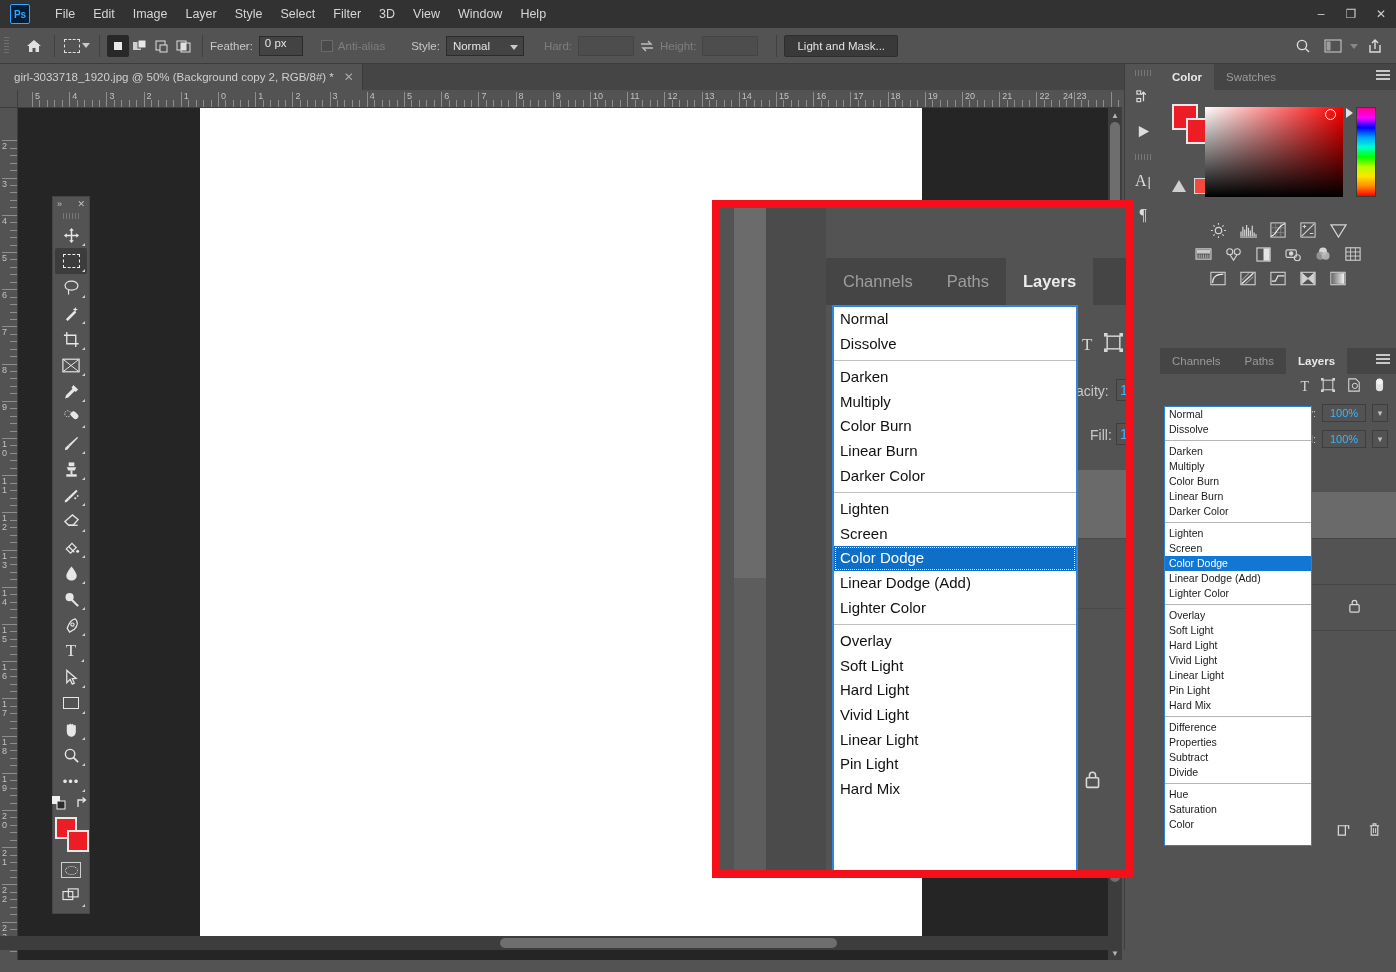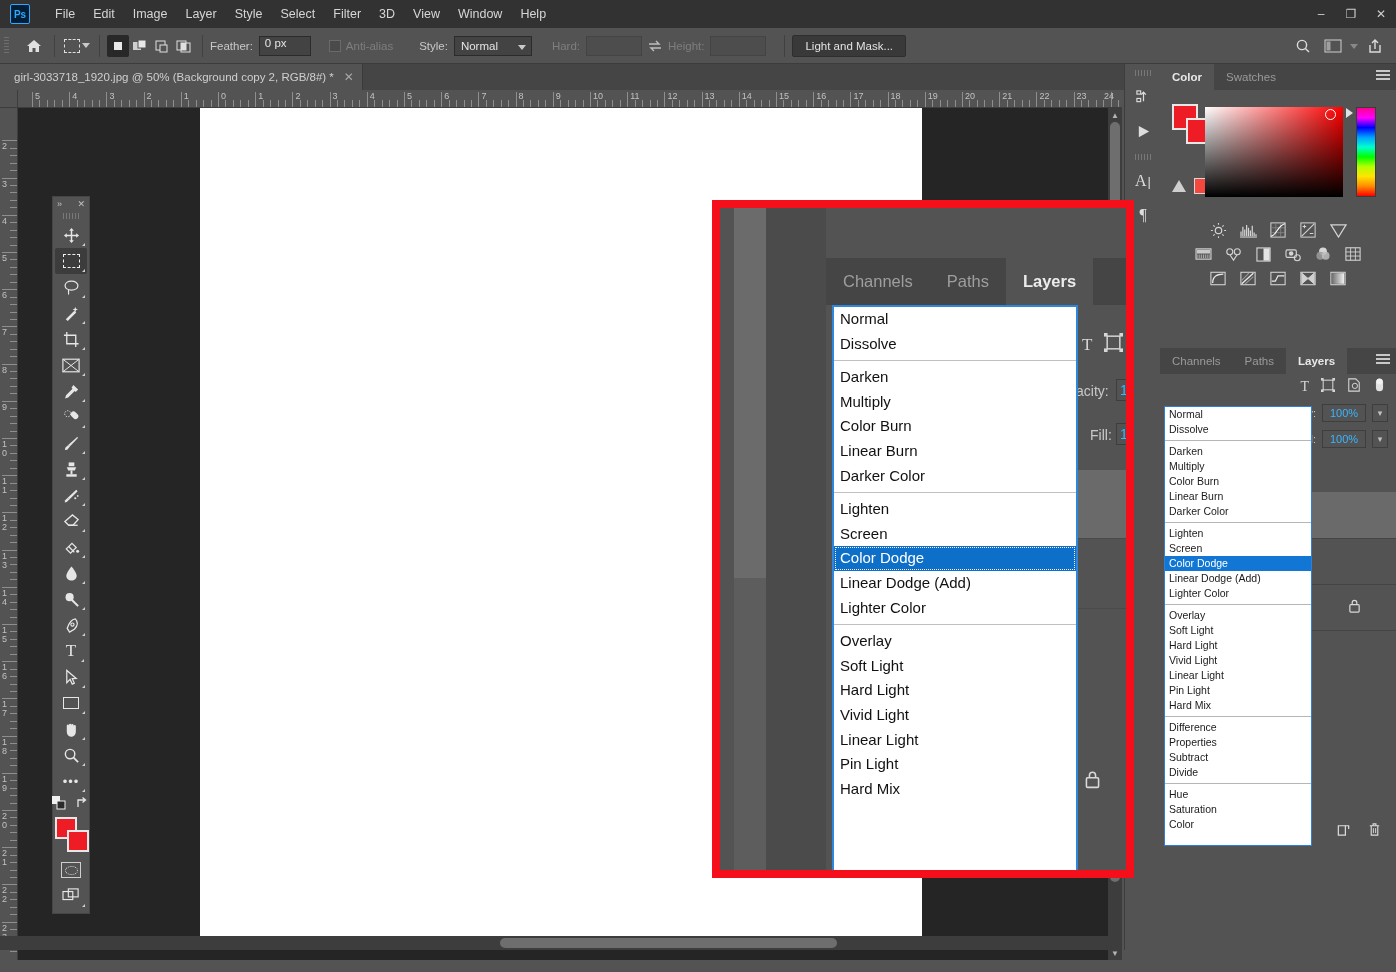--- a/index.html
+++ b/index.html
@@ -376,21 +376,21 @@
       <div class="mode-btn">
         <svg width="16" height="14" viewBox="0 0 16 14">
             <rect x="1" y="2" width="9" height="9" fill="none" stroke="#e0e0e0"></rect>
             <rect x="5" y="4" width="9" height="9" fill="none" stroke="#e0e0e0"></rect>
             <rect x="5" y="4" width="5" height="7" fill="#e0e0e0"></rect>
           </svg>
       </div>
     </div>
     <div class="opt-sep"></div>
     <div class="opt-label">Feather:</div>
-    <div class="opt-input" style="width:52px;">0 px</div>
+    <div class="opt-input" style="width:44px;">0 px</div>
     <div style="display:flex;align-items:center;margin-left:18px;">
       <div class="checkbox"></div>
       <div class="opt-label dim">Anti-alias</div>
     </div>
     <div style="margin-left:20px;display:flex;align-items:center;">
       <div class="opt-label">Style:</div>
       <div class="opt-select">
         <span>Normal</span>
         <span class="caret"></span>
       </div>
@@ -609,21 +609,21 @@
       <div class="rh-tick" style="left: 1033.28px;"></div>
       <div class="rh-tick" style="left: 1040.72px;"></div>
       <div class="rh-tick" style="left: 1048.16px;"></div>
       <div class="rh-tick major" style="left: 1055.6px;"></div>
       <div class="rh-num" style="left: 1055.6px;">23</div>
       <div class="rh-tick" style="left: 1063.04px;"></div>
       <div class="rh-tick" style="left: 1070.48px;"></div>
       <div class="rh-tick" style="left: 1077.92px;"></div>
       <div class="rh-tick" style="left: 1085.36px;"></div>
       <div class="rh-tick major" style="left: 1092.8px;"></div>
-      <div class="rh-num" style="left: 1083px;">24</div>
+      <div class="rh-num" style="left: 1042px;">24</div>
       <div class="rh-tick" style="left: 1100.24px;"></div>
     </div>
   <div class="ruler-v" id="rulerV">
       <div class="rv-tick major" style="top: 32.4px;"></div>
       <div class="rv-num" style="top: 34.4px;">2</div>
       <div class="rv-tick" style="top: 39.84px;"></div>
       <div class="rv-tick" style="top: 47.28px;"></div>
       <div class="rv-tick" style="top: 54.72px;"></div>
       <div class="rv-tick" style="top: 62.16px;"></div>
       <div class="rv-tick major" style="top: 69.6px;"></div>

